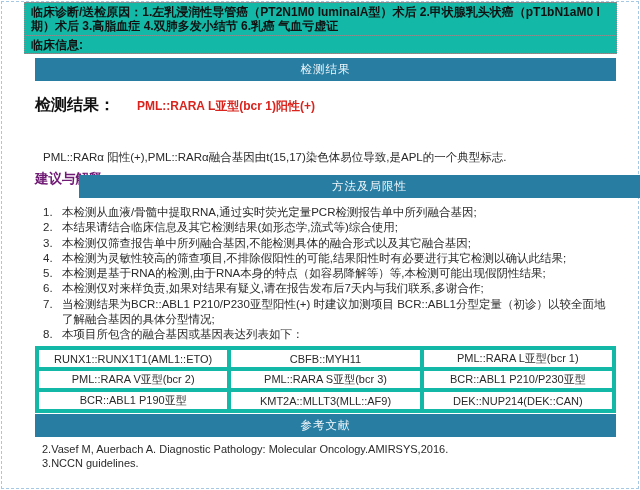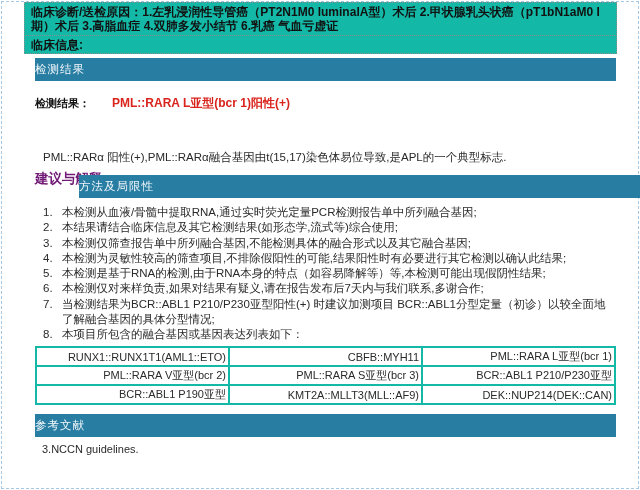--- a/index.html
+++ b/index.html
@@ -26,44 +26,44 @@
     font-weight: bold;
     color: #111;
   }
   .info-box { margin-top: -1px; height: 19px; }
   .banner {
     position: absolute; left: 35px; width: 581px; height: 23px;
     background: #287da3;
     color: #f2f8fb;
     font-size: 11.5px;
     line-height: 23px;
-    text-align: left;
+    text-align: center;
     letter-spacing: 1px;
   }
   .banner1 { top: 58px; }
   .banner2 { top: 175px; margin-left: 44px; }
   .banner3 { top: 414px; }
   .result-row { position: absolute; left: 35px; top: 95px; display: flex; align-items: baseline; }
-  .result-label { font-size: 11px; font-weight: bold; color: #111; }
+  .result-label { font-size: 16px; font-weight: bold; color: #111; }
   .result-value { margin-left: 22px; font-size: 12px; font-weight: bold; color: #d9231c; }
   .interp-heading { position: absolute; left: 35px; top: 126px; font-size: 13.5px; font-weight: bold; color: #701a75; margin-top: 44px; }
   .interp-text { position: absolute; left: 43px; top: 150px; width: 560px; font-size: 11.5px; color: #2a2a2a; }
   .methods-list { position: absolute; left: 43px; top: 205px; width: 566px; }
   .m-item { display: flex; font-size: 11.5px; line-height: 15.3px; color: #2a2a2a; }
   .m-num { width: 19px; flex: 0 0 19px; }
   .m-text { flex: 1; }
   table.gene-table {
     position: absolute; left: 35px; top: 346px; width: 581px;
     border-collapse: collapse;
     table-layout: fixed;
   }
   table.gene-table td {
-    border: 2px solid #14b8a6;
+    border: 4px solid #14b8a6;
     height: 19px;
-    text-align: right;
+    text-align: center;
     vertical-align: middle;
     font-size: 11px;
     color: #2a2a2a;
     padding: 1px 2px;
   }
   .refs { position: absolute; left: 42px; top: 442px; width: 570px; }
   .ref-line { font-size: 11px; line-height: 14.3px; color: #2a2a2a; }
 </style>
 </head>
 <body>
@@ -142,14 +142,15 @@
       <td>BCR::ABL1 P190亚型</td>
       <td>KMT2A::MLLT3(MLL::AF9)</td>
       <td>DEK::NUP214(DEK::CAN)</td>
     </tr>
   </tbody>
 </table>
 
 <div class="banner banner3">参考文献</div>
 
 <div class="refs">
+  <div class="ref-line">2.Vasef M, Auerbach A. Diagnostic Pathology: Molecular Oncology.AMIRSYS,2016.</div>
   <div class="ref-line">3.NCCN guidelines.</div>
 </div>
 
 </body></html>

